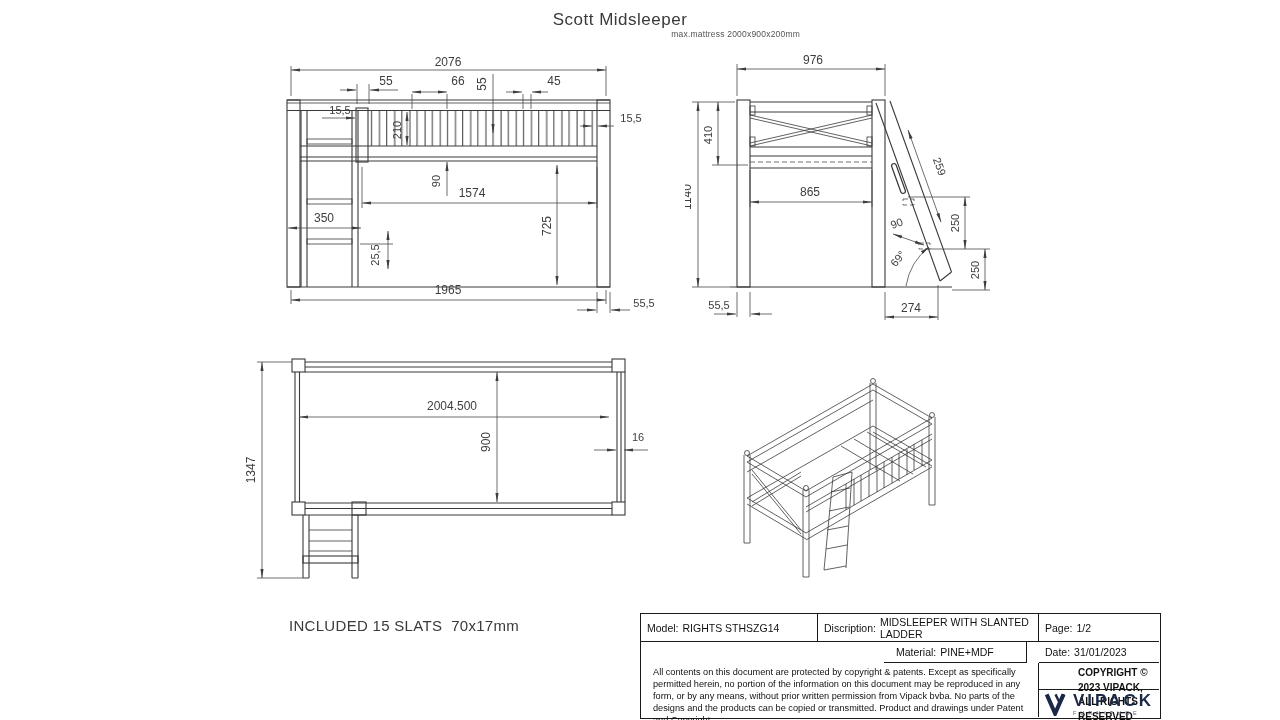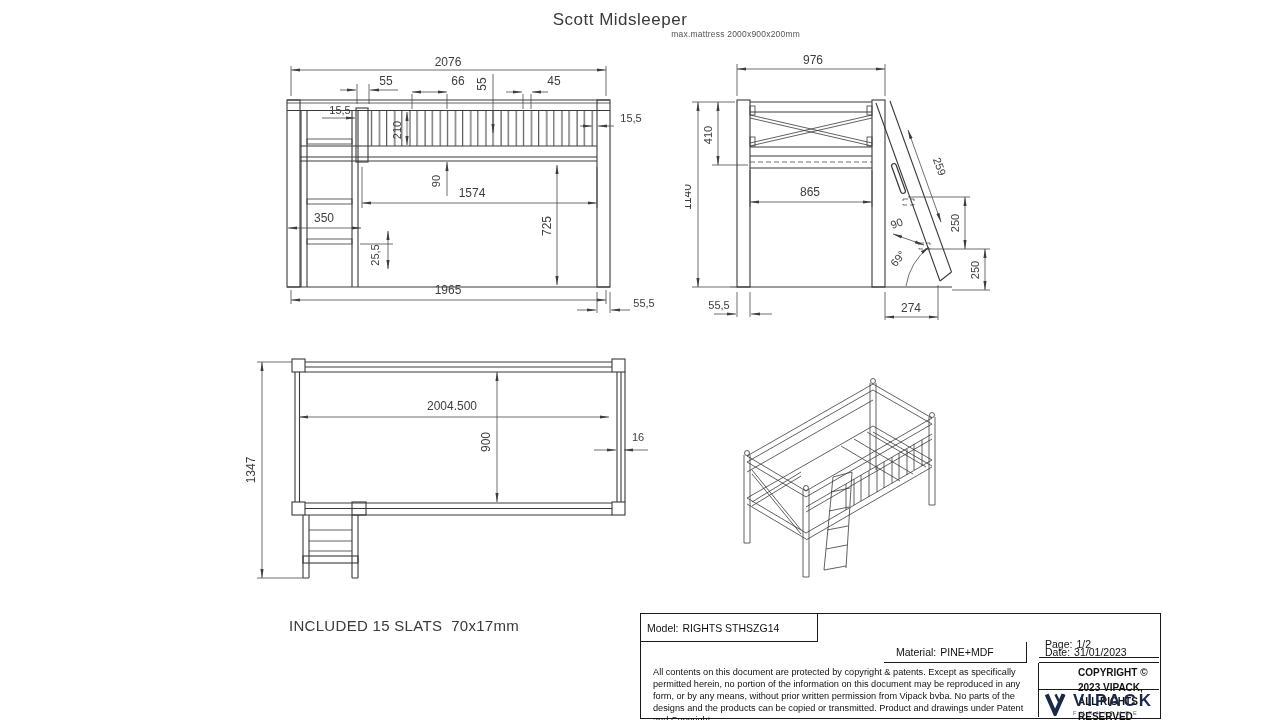--- a/index.html
+++ b/index.html
@@ -221,21 +221,25 @@
     </g>
   </svg>
 
   <div class="abs" id="note">INCLUDED 15 SLATS  70x17mm</div>
 
   <div class="abs" id="tblock">
     <div class="cell bb br" style="left:0;top:0;width:177px;height:28px">
       <span>Model:</span>
       <span>RIGHTS STHSZG14</span>
     </div>
-    <div class="cell bb" style="left:398px;top:16px;width:120px;height:28px">
+    <div class="cell bb br" style="left:177px;top:0;width:221px;height:28px">
+      <span>Discription:</span>
+      <span>MIDSLEEPER WITH SLANTED LADDER</span>
+    </div>
+    <div class="cell bb" style="left:398px;top:0;width:120px;height:28px">
       <span>Page:</span>
       <span>1/2</span>
     </div>
     <div class="cell bb br" style="left:243px;top:28px;width:143px;height:21px;padding-left:12px">
       <span>Material:</span>
       <span>PINE+MDF</span>
     </div>
     <div class="cell bb" style="left:398px;top:28px;width:120px;height:21px">
       <span>Date:</span>
       <span>31/01/2023</span>

